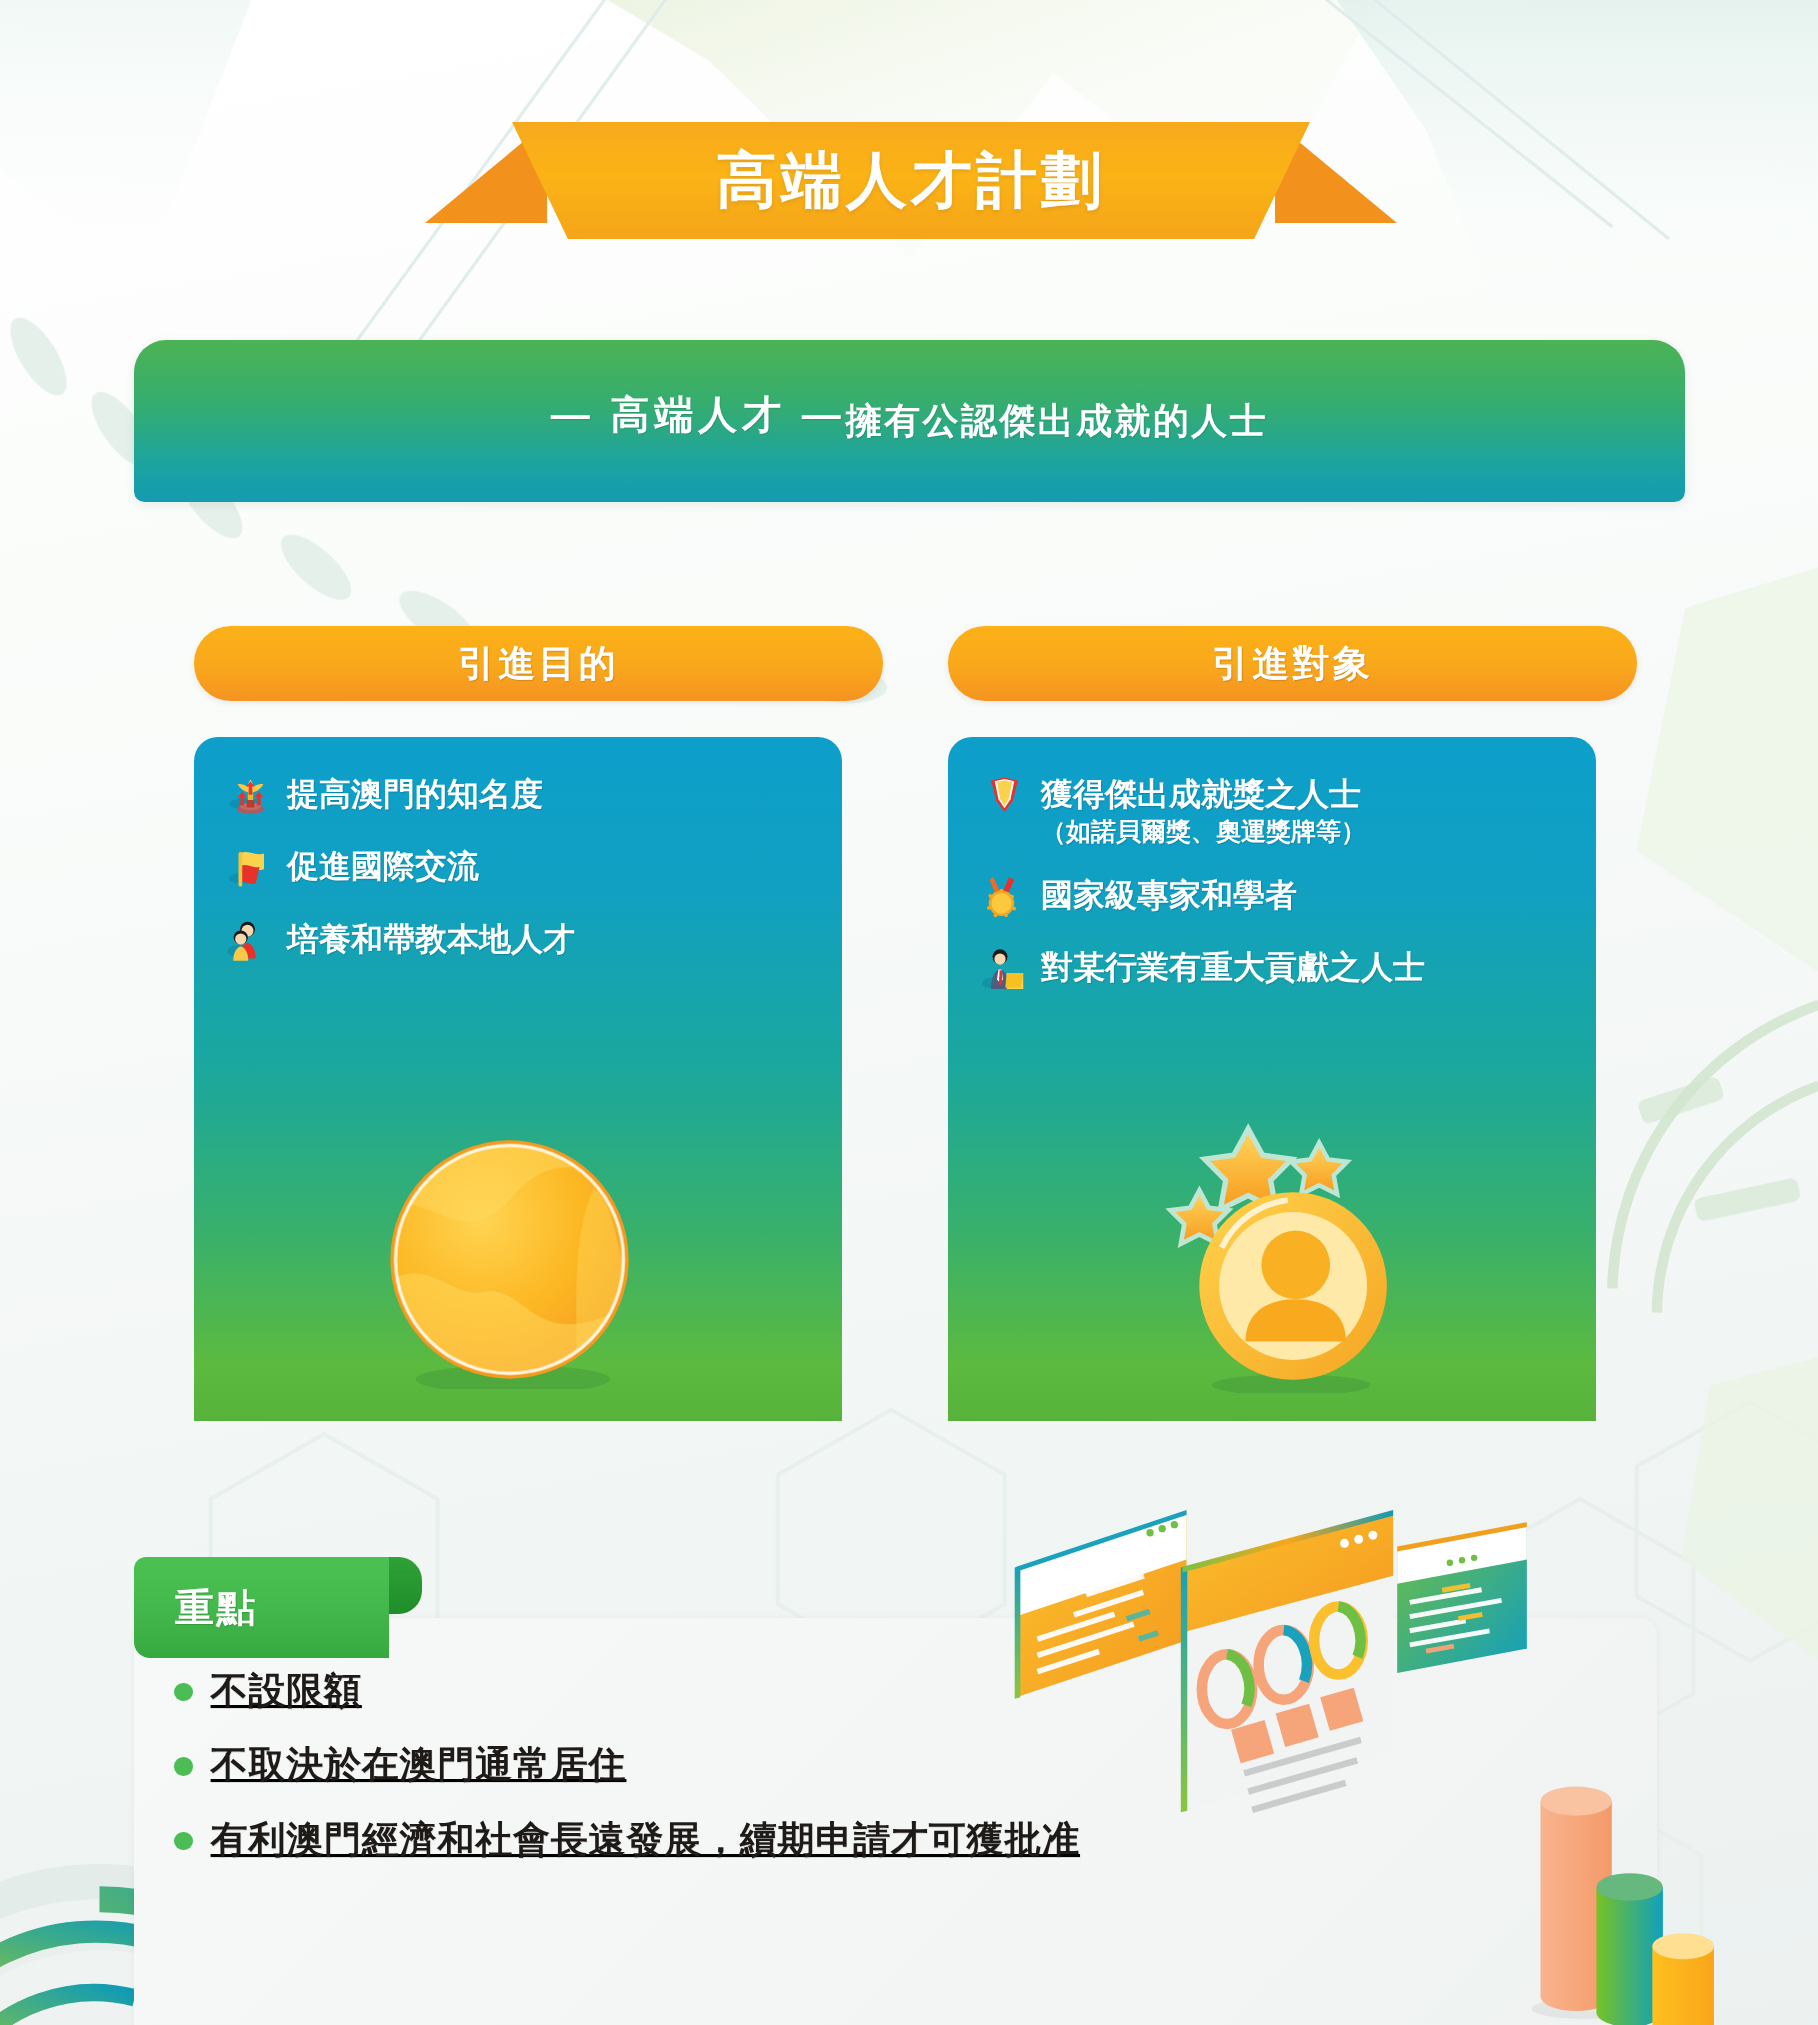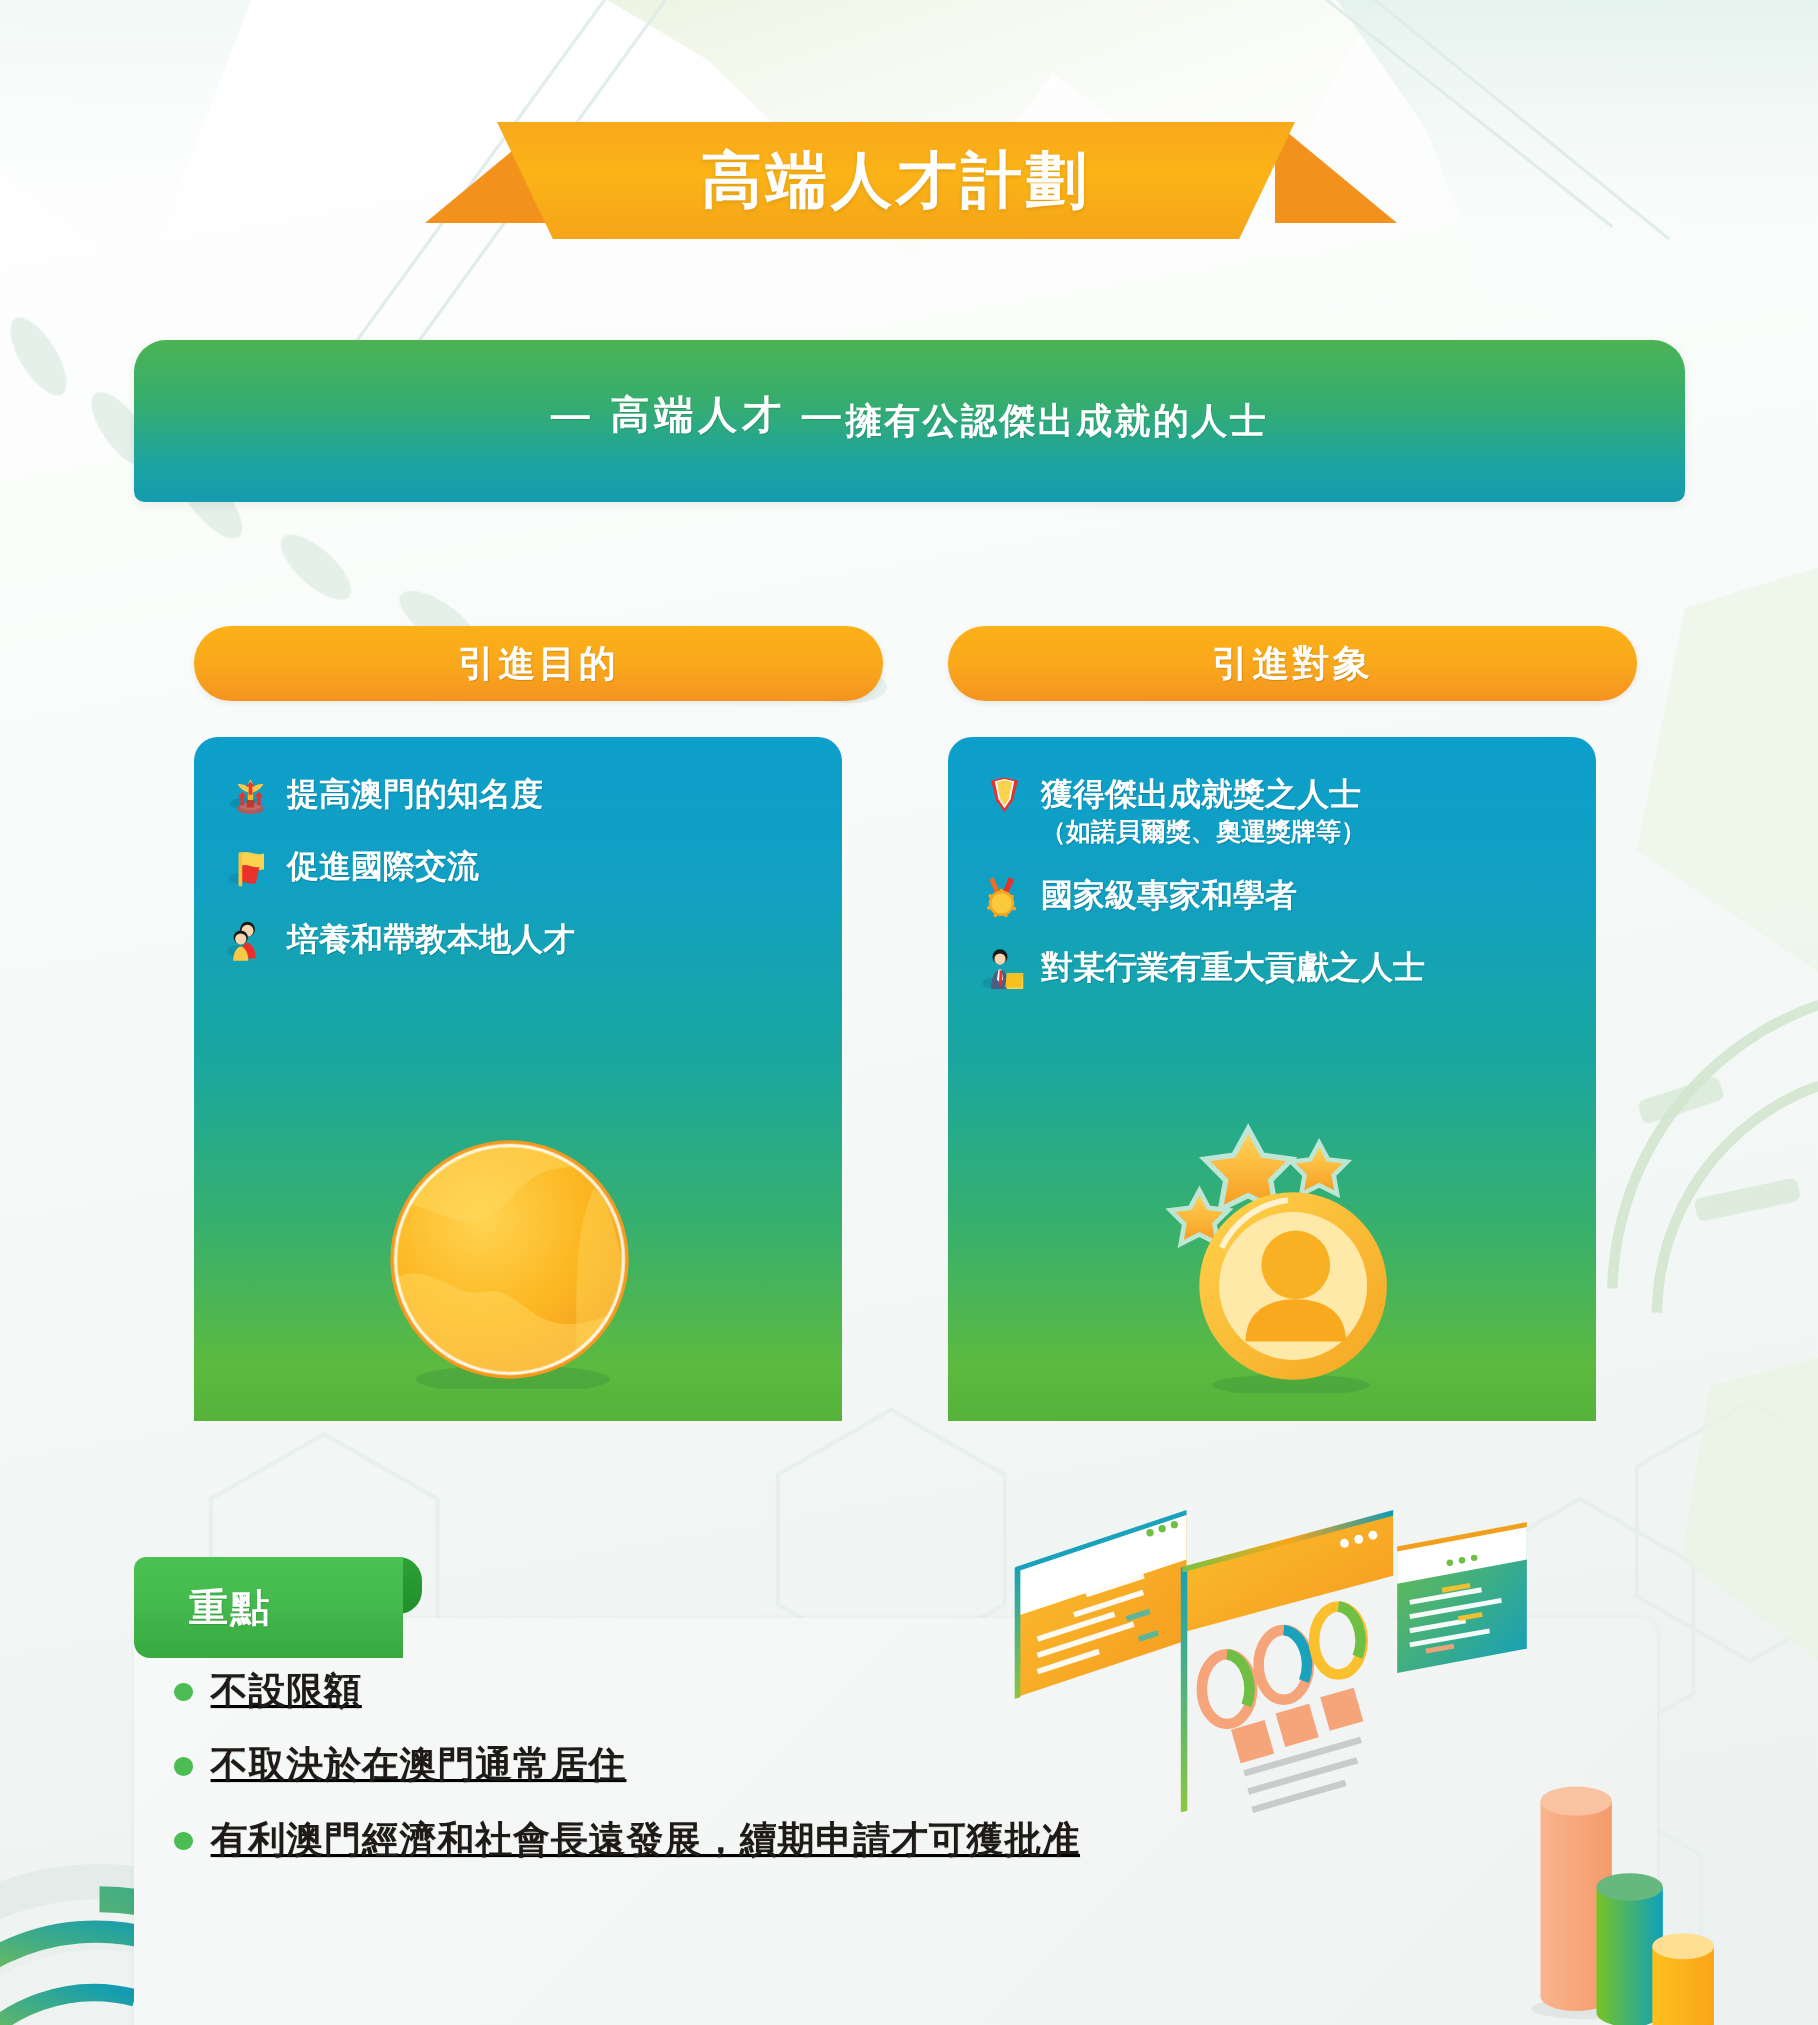--- a/index.html
+++ b/index.html
@@ -17,21 +17,21 @@
     background:linear-gradient(170deg,#ffffff 0%,#fbfdfb 20%,#f3f7f5 55%,#eef3f2 78%,#eaf0ef 100%);}
   .bg-svg{position:absolute;inset:0;}
 
   
   .title-wrap{position:absolute;left:0;top:122px;width:1819px;height:122px;}
   .ribbon{position:absolute;left:425px;top:0;width:972px;height:117px;}
   .ribbon-left{position:absolute;left:0;top:0;width:122px;height:101px;
      background:#f2921d;clip-path:polygon(100% 0,100% 100%,0 100%);}
   .ribbon-right{position:absolute;right:0;top:0;width:122px;height:101px;
      background:#f2921d;clip-path:polygon(0 0,100% 100%,0 100%);}
-  .ribbon-main{position:absolute;left:72px;top:0;width:798px;height:117px;
+  .ribbon-main{position:absolute;left:87px;top:0;width:798px;height:117px;
      background:linear-gradient(180deg,#f7a91c 0%,#fbb316 45%,#f5a519 100%);
      clip-path:polygon(0 0,100% 0,93% 100%,7% 100%);
      display:flex;align-items:center;justify-content:center;}
   .ribbon-main .t{
      color:#fff;font-size:61px;font-weight:700;letter-spacing:4px;
      text-shadow:0 1.6px 4px rgba(0,0,0,.10);line-height:1;}
 
   
   .subtitle{position:absolute;left:134px;top:340px;width:1551px;height:162px;
      border-radius:32px 32px 10.5px 10.5px;
@@ -70,21 +70,21 @@
 
   .art-globe{position:absolute;left:186px;bottom:32px;width:259px;height:259px;}
   .art-badge{position:absolute;left:174px;bottom:28px;width:292px;height:284px;}
 
   
   .kp-panel{position:absolute;left:134px;top:1618px;width:1523px;height:431px;
      background:linear-gradient(135deg,#f7f8f8 0%,#f4f6f5 55%,#eef2f1 100%);
      border-radius:18px;box-shadow:0 1.6px 9px rgba(0,0,0,.05);}
   .kp-tab{position:absolute;left:134px;top:1557px;width:255px;height:101px;
      background:linear-gradient(180deg,#4cc153 0%,#43b84c 50%,#37a940 100%);
-     border-radius:12px 0 0 16px;display:flex;align-items:center;padding-left:14px;}
+     border-radius:12px 0 0 16px;display:flex;align-items:center;}
   .kp-tab .t{color:#fff;font-size:39px;font-weight:700;letter-spacing:2.4px;margin-left:41px;
      text-shadow:0.8px 1.2px 1.2px rgba(0,0,0,.14);}
   .kp-fold{position:absolute;left:377px;top:1557px;width:45px;height:57px;
      background:linear-gradient(180deg,#2fa137 0%,#1f8e2a 100%);
      border-radius:0 23.5px 23.5px 0;}
 
   .kp-list{position:absolute;left:174px;top:1669px;width:1215px;}
   .kp-item{display:flex;align-items:flex-start;margin-bottom:30px;text-decoration:underline;}
   .kp-dot{width:18.6px;min-width:18.6px;height:18.6px;border-radius:50%;
      background:#4cbd54;margin-top:13.8px;margin-right:18px;}

